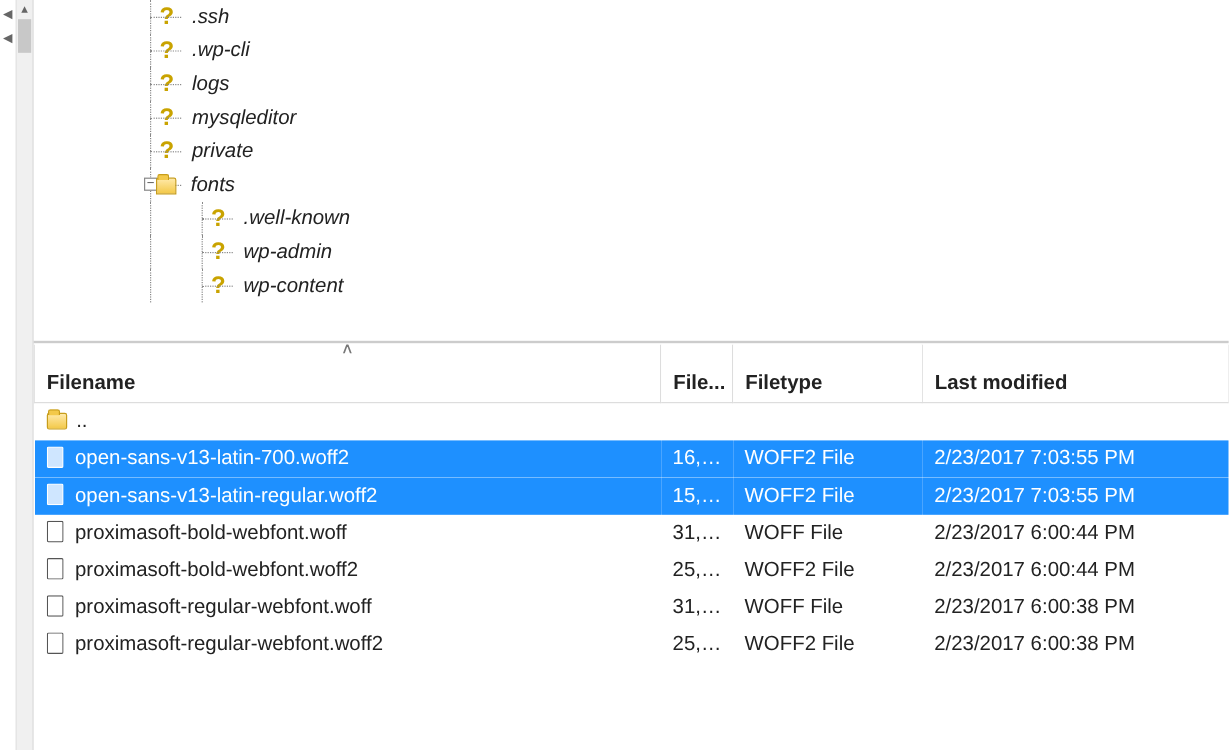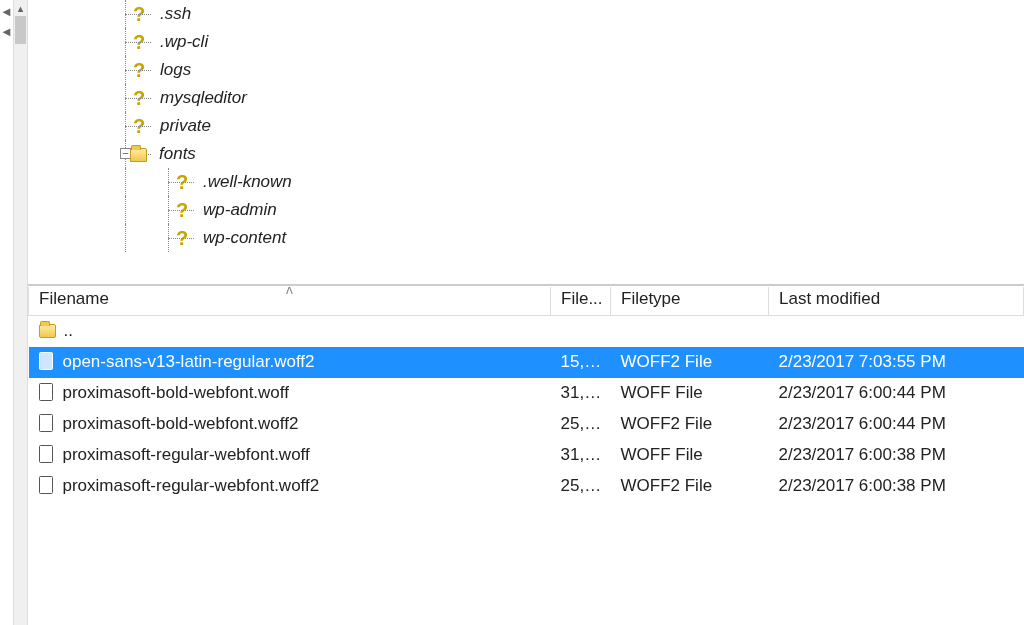--- a/index.html
+++ b/index.html
@@ -21,21 +21,21 @@
   .expander { width:11px; height:11px; border:1px solid #888; background:#fff; display:inline-flex; align-items:center; justify-content:center; font-size:11px; line-height:9px; color:#555; position:absolute; top:8px; }
   .qmark { width:18px; text-align:center; font-size:20px; font-weight:bold; color:#c9a300; margin-right:8px; }
   .folder-ico { width:17px; height:14px; background:linear-gradient(#ffe9a8,#f3c94a); border:1px solid #c79d1b; border-radius:2px 2px 0 0; margin-right:8px; position:relative; top:1px; }
   .folder-ico::before { content:""; position:absolute; top:-4px; left:0; width:8px; height:4px; background:#f3c94a; border:1px solid #c79d1b; border-bottom:none; border-radius:2px 2px 0 0; }
   .node-label { padding:1px 4px;font-style:italic; }
   .node-label.sel { background:#eef0f2; }
 
   
   .file-pane { flex:1; border-top:1px solid #fff; overflow:hidden; }
   table.files { width:100%; border-collapse:collapse; table-layout:fixed; }
-  table.files th { text-align:left; font-weight:400; padding:2px 8px 6px 10px; border:1px solid #ddd; border-top:none; background:#fff; position:relative; }
+  table.files th { text-align:left; font-weight:700; padding:22px 8px 6px 10px; border:1px solid #ddd; border-top:none; background:#fff; position:relative; }
   table.files th.sort::after { content:"ᐱ"; position:absolute; left:50%; top:-2px; transform:translateX(-50%); font-size:10px; color:#777; }
   col.c-name { width: 522px; }
   col.c-size { width: 60px; }
   col.c-type { width: 158px; }
   col.c-date { }
   table.files td { padding:5px 8px 5px 10px; white-space:nowrap; overflow:hidden; text-overflow:ellipsis; }
   tr.row { height:31px; }
   tr.row.sel { background:#1e90ff; color:#fff; }
   tr.row.sel .file-ico rect { fill:#cfe6ff; stroke:#fff; }
   .file-ico { width:14px; height:18px; margin-right:10px; vertical-align:-3px; display:inline-block; }
@@ -158,20 +158,28 @@
             <th>Last modified</th>
           </tr>
         </thead>
         <tbody id="file-body">
             <tr class="row">
               <td colspan="4"><span class="parent-ico"></span><span>..</span></td>
             </tr>
             <tr class="row sel">
               <td><svg class="file-ico sel" viewBox="0 0 14 18">
                   <rect x="0.5" y="0.5" width="13" height="17" rx="1"></rect>
+                </svg><span>open-sans-v13-latin-700.woff2</span></td>
+              <td>16,2...</td>
+              <td>WOFF2 File</td>
+              <td>2/23/2017 7:03:55 PM</td>
+            </tr>
+            <tr class="row sel">
+              <td><svg class="file-ico sel" viewBox="0 0 14 18">
+                  <rect x="0.5" y="0.5" width="13" height="17" rx="1"></rect>
                 </svg><span>open-sans-v13-latin-regular.woff2</span></td>
               <td>15,5...</td>
               <td>WOFF2 File</td>
               <td>2/23/2017 7:03:55 PM</td>
             </tr>
             <tr class="row">
               <td><svg class="file-ico" viewBox="0 0 14 18">
                   <rect x="0.5" y="0.5" width="13" height="17" rx="1"></rect>
                 </svg><span>proximasoft-bold-webfont.woff</span></td>
               <td>31,9...</td>

